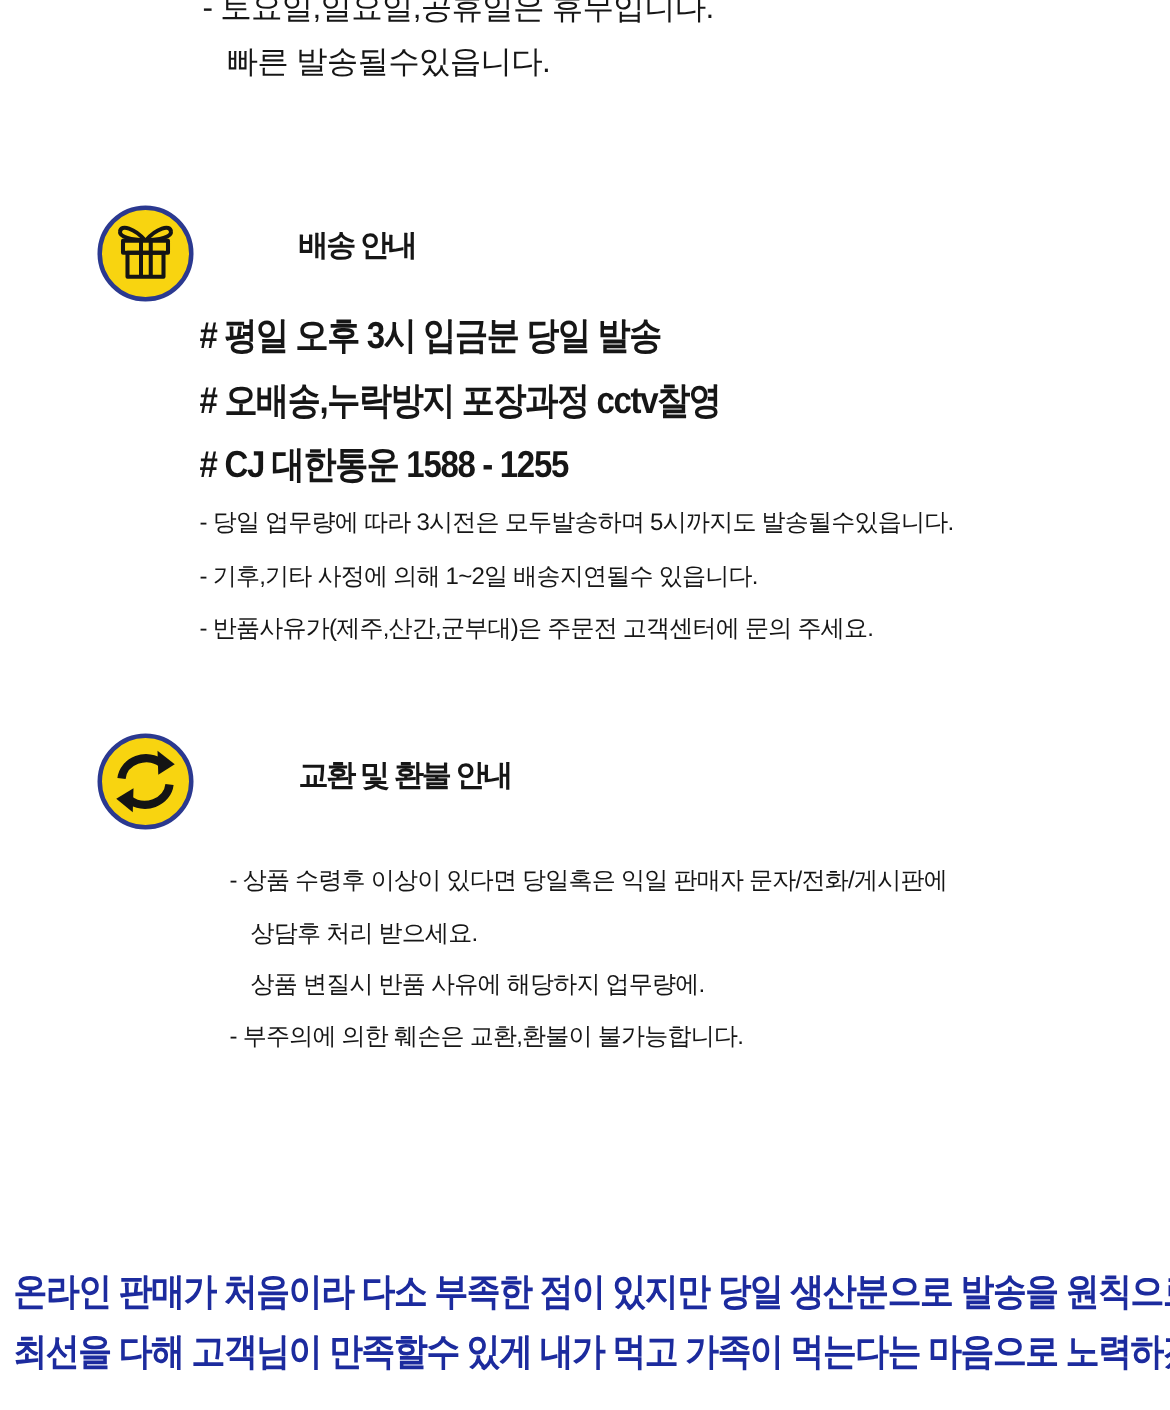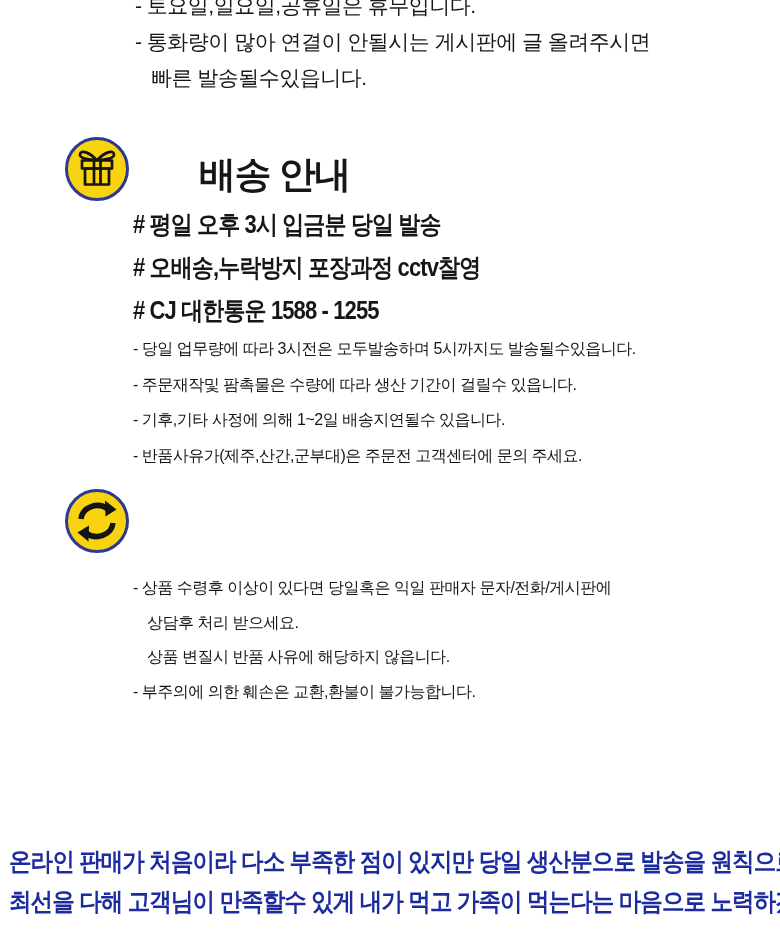--- a/index.html
+++ b/index.html
@@ -20,38 +20,38 @@
   .intro .cont{padding-left:16px;}
 
   
   .section-icon{position:absolute;width:66px;height:66px;}
   .shipping-icon{left:64px;top:136px;}
   .exchange-icon{left:64px;top:488px;}
 
   
   .section-title{
     position:absolute;margin:0;
-    font-size:37px;font-weight:bold;letter-spacing:-1.5px;
+    font-size:20px;font-weight:bold;letter-spacing:-1.5px;
     white-space:nowrap;
   }
   .shipping-title{left:199px;top:150px;}
   .exchange-title{left:199px;top:503px;}
 
   
   .hashtags{
     position:absolute;left:133px;top:203px;
     font-size:25px;font-weight:bold;line-height:43px;
     letter-spacing:-1px;white-space:nowrap;
     transform:scaleX(0.88);transform-origin:left top;
   }
 
   
   .notes{position:absolute;left:133px;font-size:16px;letter-spacing:-0.5px;white-space:nowrap;}
   .shipping-notes{top:331px;line-height:35.5px;}
-  .exchange-notes{top:571px;line-height:34.5px;}
+  .exchange-notes{top:571px;line-height:34.5px;margin-left:20px;}
   .notes .cont{padding-left:14px;}
 
   
   .footer-note{
     position:absolute;left:9px;top:841px;width:770px;
     font-size:25px;font-weight:bold;line-height:40px;
     letter-spacing:-1px;color:var(--footer-text,#1C2B9E);
     white-space:nowrap;
     transform:scaleX(0.90);transform-origin:left top;
   }
@@ -61,21 +61,20 @@
   .icon-arrow{fill:none;stroke:var(--icon-stroke,#141414);stroke-width:5.5;}
   .icon-arrowhead{fill:var(--icon-stroke,#141414);stroke:none;}
 </style>
 </head>
 <body>
 
 <div class="page">
 
   <div class="intro">
     <div>- 토요일,일요일,공휴일은 휴무입니다.</div>
-    <div>- 통화량이 많아 연결이 안될시는 게시판에 글 올려주시면</div>
     <div class="cont">빠른 발송될수있읍니다.</div>
   </div>
 
   <span class="section-icon shipping-icon">
     <svg viewBox="0 0 66 66" width="66" height="66">
       <circle class="icon-bg" cx="33" cy="33" r="30.5"></circle>
       <path class="icon-line" d="M32.5 24 C26 16.5 16.5 13 16 18.5 C15.6 22 24 24 32.5 24 Z"></path>
       <path class="icon-line" d="M33.5 24 C40 16.5 49.5 13 50 18.5 C50.4 22 42 24 33.5 24 Z"></path>
       <rect class="icon-line" x="18" y="24.5" width="30" height="8"></rect>
       <rect class="icon-line" x="21" y="32.5" width="24" height="16"></rect>
@@ -86,39 +85,39 @@
   <h2 class="section-title shipping-title">배송 안내</h2>
 
   <div class="hashtags">
     <div># 평일 오후 3시 입금분 당일 발송</div>
     <div># 오배송,누락방지 포장과정 cctv찰영</div>
     <div># CJ 대한통운 1588 - 1255</div>
   </div>
 
   <div class="notes shipping-notes">
     <div>- 당일 업무량에 따라 3시전은 모두발송하며 5시까지도 발송될수있읍니다.</div>
-    <div>- 주문재작및 팜촉물은 수량에 따라 생산 기간이 걸릴수 있읍니다.</div>
     <div>- 기후,기타 사정에 의해 1~2일 배송지연될수 있읍니다.</div>
     <div>- 반품사유가(제주,산간,군부대)은 주문전 고객센터에 문의 주세요.</div>
   </div>
 
   <span class="section-icon exchange-icon">
     <svg viewBox="0 0 66 66" width="66" height="66">
       <circle class="icon-bg" cx="33" cy="33" r="30.5"></circle>
       <path class="icon-arrow" d="M17 31 A 16.5 15 0 0 1 44 21"></path>
       <polygon class="icon-arrowhead" points="41,12.5 52.5,21.5 41.5,28.5"></polygon>
       <path class="icon-arrow" d="M49 35 A 16.5 15 0 0 1 22 45"></path>
       <polygon class="icon-arrowhead" points="25,37.5 13.5,44.5 24.5,53.5"></polygon>
     </svg>
   </span>
+  <h2 class="section-title exchange-title">교환 및 환불 안내</h2>
 
   <div class="notes exchange-notes">
     <div>- 상품 수령후 이상이 있다면 당일혹은 익일 판매자 문자/전화/게시판에</div>
     <div class="cont">상담후 처리 받으세요.</div>
-    <div class="cont">상품 변질시 반품 사유에 해당하지 않읍니다.</div>
+    <div class="cont">상품 변질시 반품 사유에 해당하지 업무량에.</div>
     <div>- 부주의에 의한 훼손은 교환,환불이 불가능합니다.</div>
   </div>
 
   <div class="footer-note">
     <div>온라인 판매가 처음이라 다소 부족한 점이 있지만 당일 생산분으로 발송을 원칙으로 하며</div>
     <div>최선을 다해 고객님이 만족할수 있게 내가 먹고 가족이 먹는다는 마음으로 노력하겠읍니다.</div>
   </div>
 
 </div>
 

